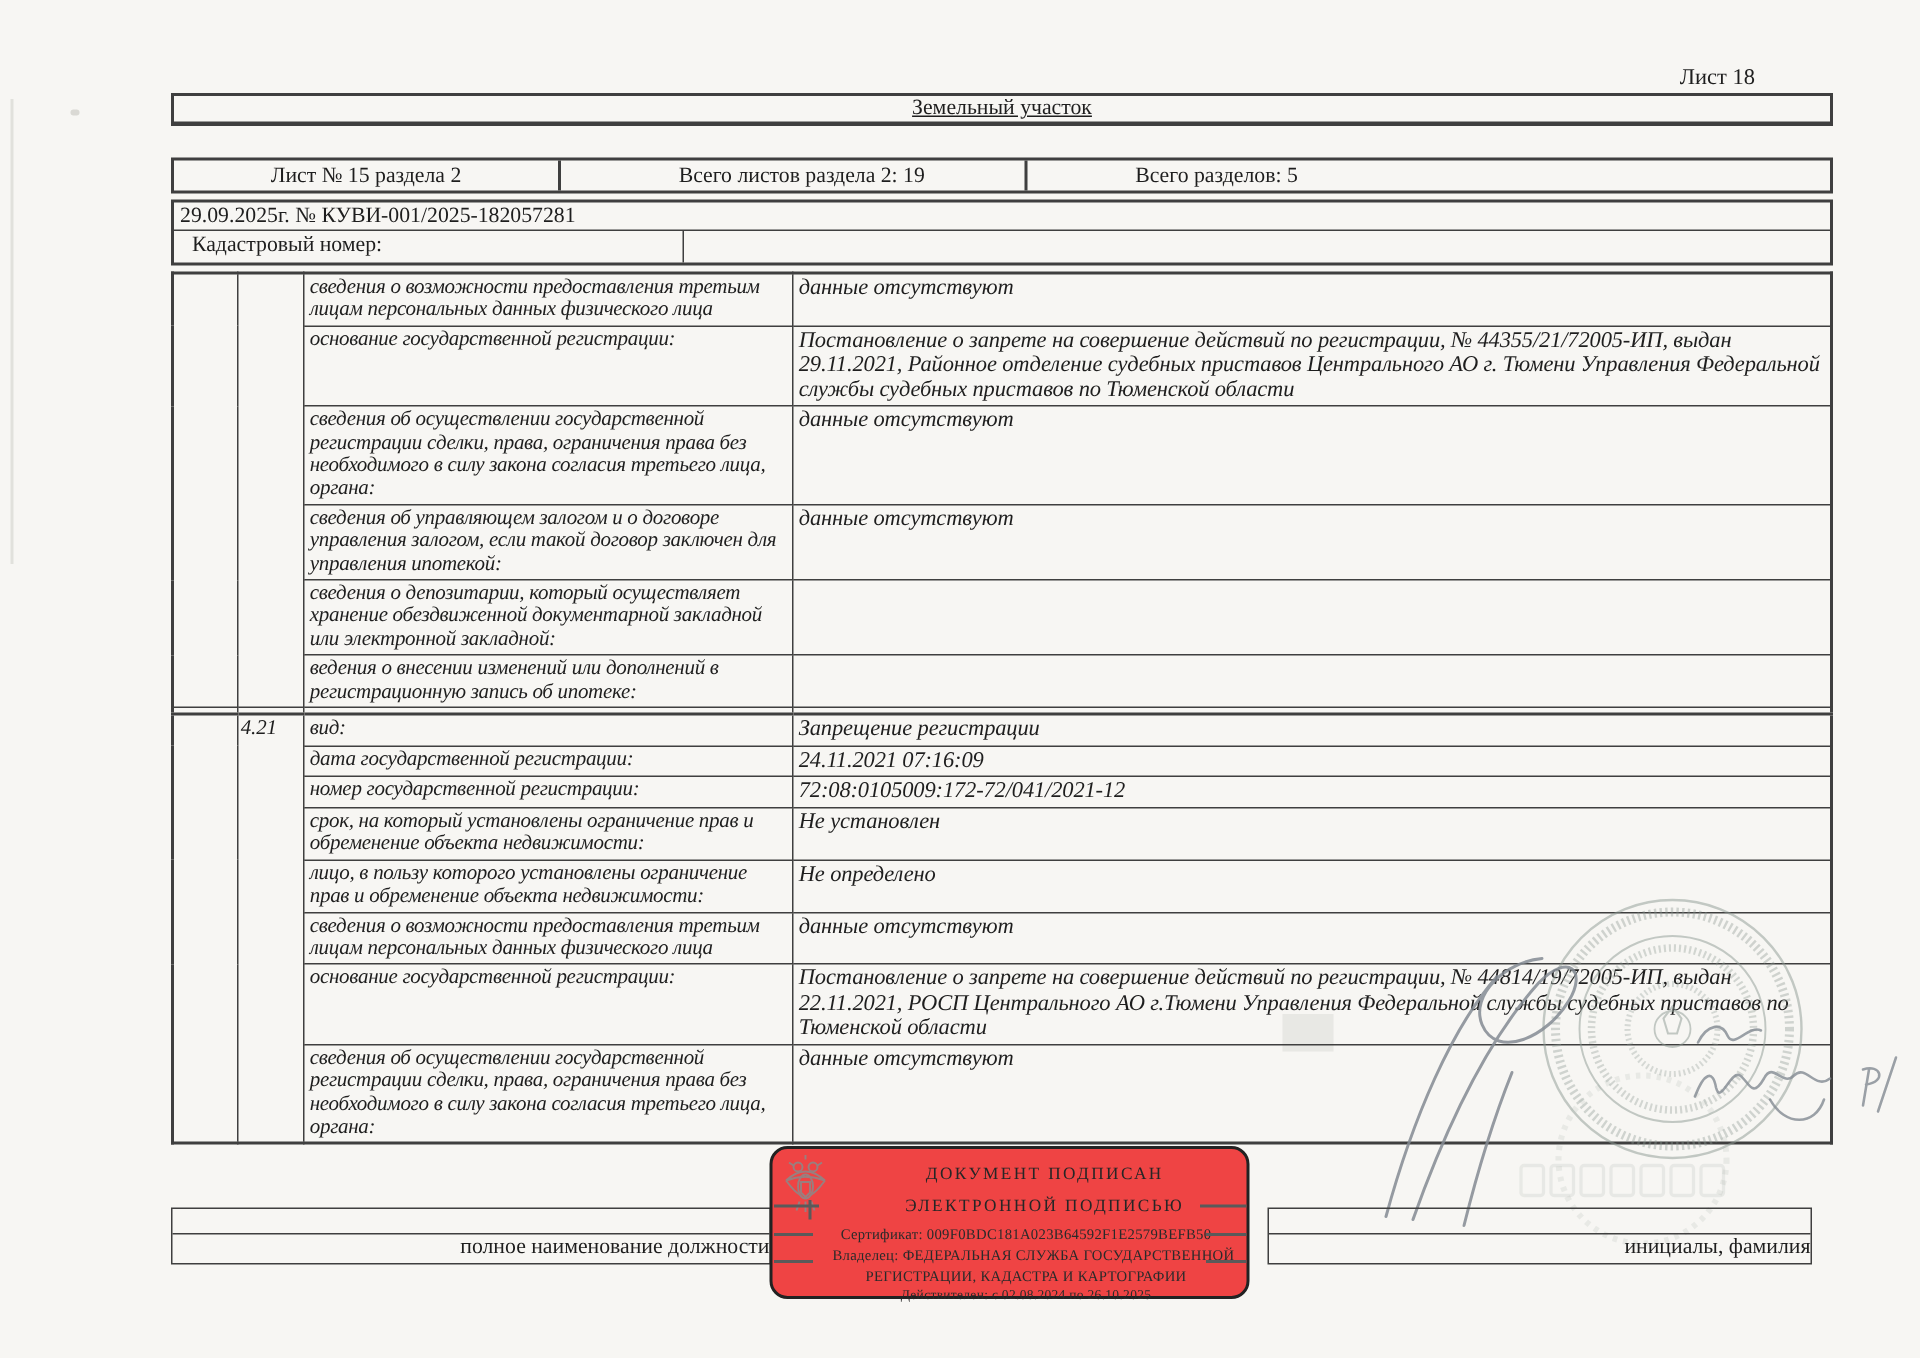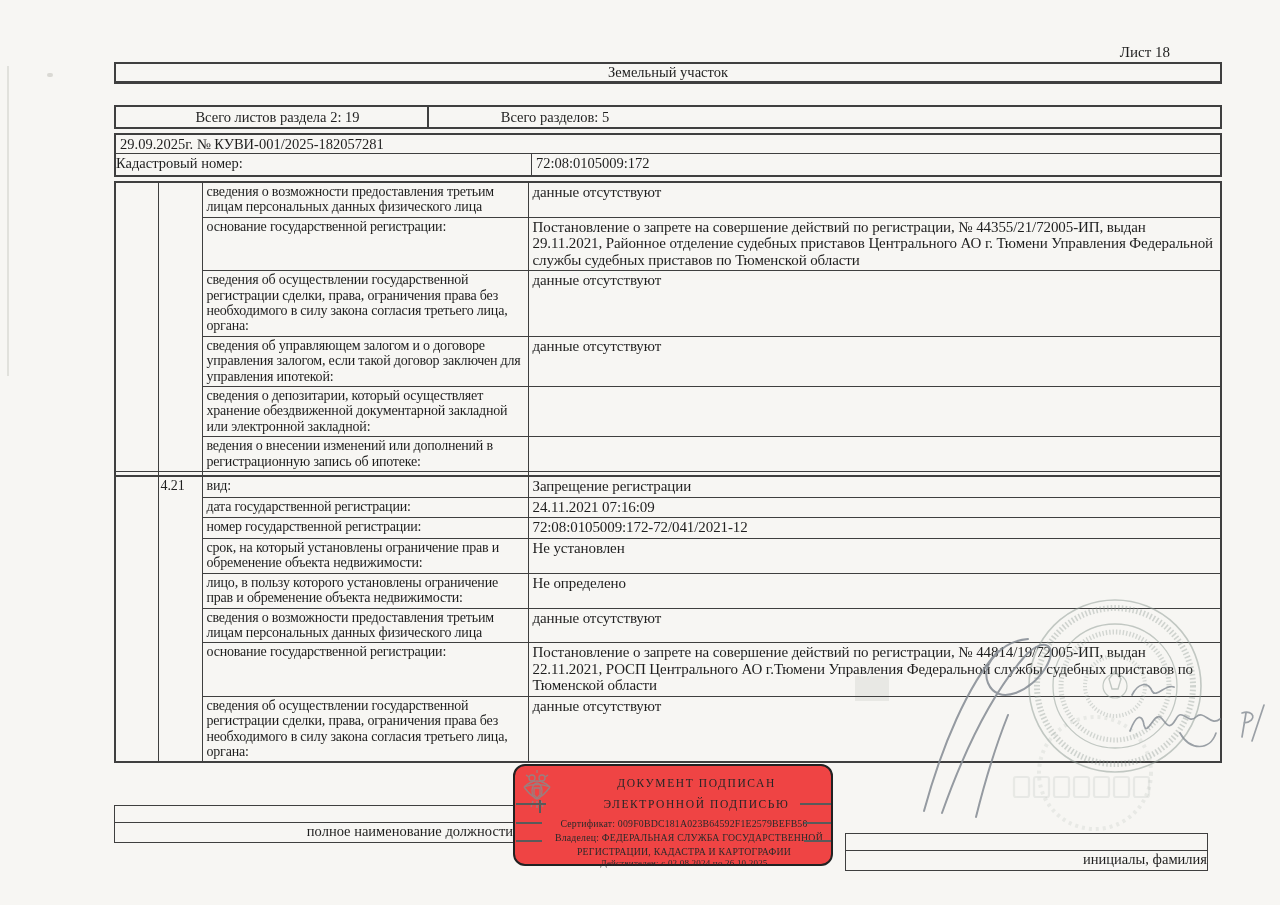--- a/index.html
+++ b/index.html
@@ -15,45 +15,45 @@
   .abs{position:absolute;}
   
   .scan-edge{left:7px;top:66px;width:2px;height:310px;background:#d6d6d0;opacity:.65;}
   .scan-smudge{left:47px;top:73px;width:6px;height:4px;background:#d2d2cc;border-radius:2px;opacity:.8;}
   .scan-box{left:855px;top:676px;width:34px;height:25px;background:#dcdcd7;opacity:.55;}
   
   .sheet-label{left:1100px;top:44px;width:70px;text-align:right;font-size:15px;}
   
   .hdr1{left:114px;top:62px;width:1108px;border:2px solid var(--line);background:transparent;}
   .hdr1 .r{height:18px;line-height:17px;text-align:center;font-size:14.5px;}
-  .hdr1 .r:first-child{border-bottom:1.5px solid var(--line);}
+  .hdr1 .r:first-child{border-bottom:1.5px solid var(--line);text-decoration:underline;}
   .hdr2{left:114px;top:105px;width:1108px;border:2px solid var(--line);display:flex;height:24px;}
   .hdr2 .c{font-size:14.5px;text-align:center;line-height:20px;}
   .hdr2 .c + .c{border-left:2px solid var(--line);}
   .hdr2 .c1{width:256px;} .hdr2 .c2{width:311px;padding-left:12px;} .hdr2 .c3{width:254px;} .hdr2 .c4{flex:1;}
   .hdr3{left:114px;top:133px;width:1108px;border:2px solid var(--line);}
   .hdr3 .row1{height:19px;line-height:18px;font-size:14.5px;padding-left:4px;border-bottom:1.5px solid var(--line);}
   .hdr3 .row2{height:21px;display:flex;font-size:14.5px;line-height:19px;}
-  .hdr3 .cadl{width:416px;padding-left:0;border-right:1.5px solid var(--line);}
+  .hdr3 .cadl{width:340px;padding-left:12px;border-right:1.5px solid var(--line);}
   .hdr3 .cadv{flex:1;padding-left:4px;}
   
   table.records{left:114px;top:181px;width:1108px;position:absolute;border-collapse:collapse;table-layout:fixed;
     border:2.2px solid var(--line);}
   table.records td{border:1.6px solid var(--line);vertical-align:top;padding:1px 4px 2px 4px;
-    font-size:15px;line-height:1.1;letter-spacing:-0.1px;overflow:hidden;}
+    font-size:15px;line-height:1.1;letter-spacing:-0.1px;overflow:hidden;font-style:italic;}
   table.records td.colA,table.records td.colB{padding:13px 2px;}
   table.records td.colB{font-size:14px;padding-top:1px;}
   table.records td.lbl{font-size:14px;letter-spacing:-0.2px;}
   table.records tr.rec-gap td{height:5px;padding:0;border-top:1.6px solid var(--line);border-bottom:2.2px solid var(--line);}
   
   .seal-svg{left:880px;top:555px;width:410px;height:320px;pointer-events:none;}
   
   .foot-rect{border:1.8px solid var(--line);height:38px;}
   .foot-left{left:114px;top:805px;width:400px;}
-  .foot-right{left:845px;top:805px;width:363px;margin-top:28px;}
+  .foot-right{left:845px;top:805px;width:363px;}
   .foot-rect .top{height:17px;border-bottom:1.5px solid var(--line);}
   .foot-rect .cap{height:19px;text-align:right;font-size:14.5px;line-height:17px;}
   .sigbox{left:513px;top:764px;width:320px;height:102px;border:2.6px solid #222;border-radius:12px;
     background:#ef4444;z-index:6;}
   .sigbox .t1{position:absolute;left:55px;right:8px;top:11px;text-align:center;font-size:11.5px;letter-spacing:1.6px;color:#262626;}
   .sigbox .t2{position:absolute;left:55px;right:8px;top:32px;text-align:center;font-size:11.5px;letter-spacing:1.6px;color:#262626;}
   .sigbox .d{position:absolute;left:40px;right:18px;font-size:9.8px;letter-spacing:.2px;color:#2a2a2a;white-space:nowrap;text-align:center;}
   .sigbox .d1{top:52px;} .sigbox .d2{top:66px;} .sigbox .d3{top:80px;} .sigbox .d4{top:92px;font-size:9px;}
   .pass{position:absolute;background:#5a5a5a;height:1.6px;z-index:7;}
   .emblem{position:absolute;left:521px;top:769px;width:32px;height:40px;z-index:7;}
@@ -66,29 +66,29 @@
 <div class="abs scan-smudge"></div>
 <div class="abs scan-box"></div>
 
 <div class="abs sheet-label">Лист 18</div>
 
 <div class="abs hdr1">
   <div class="r">Земельный участок</div>
 </div>
 
 <div class="abs hdr2">
+  <div class="c c1">Лист № 15 раздела 2</div>
   <div class="c c2">Всего листов раздела 2: 19</div>
   <div class="c c3">Всего разделов: 5</div>
 </div>
 
 <div class="abs hdr3">
   <div class="row1">29.09.2025г. № КУВИ-001/2025-182057281</div>
   <div class="row2">
     <div class="cadl">Кадастровый номер:</div>
-    <div class="cadv">72:08:0105009:172</div>
   </div>
 </div>
 
 <table class="records">
   <colgroup>
       <col style="width:43px">
       <col style="width:44px">
       <col style="width:326px">
       <col>
     </colgroup>

